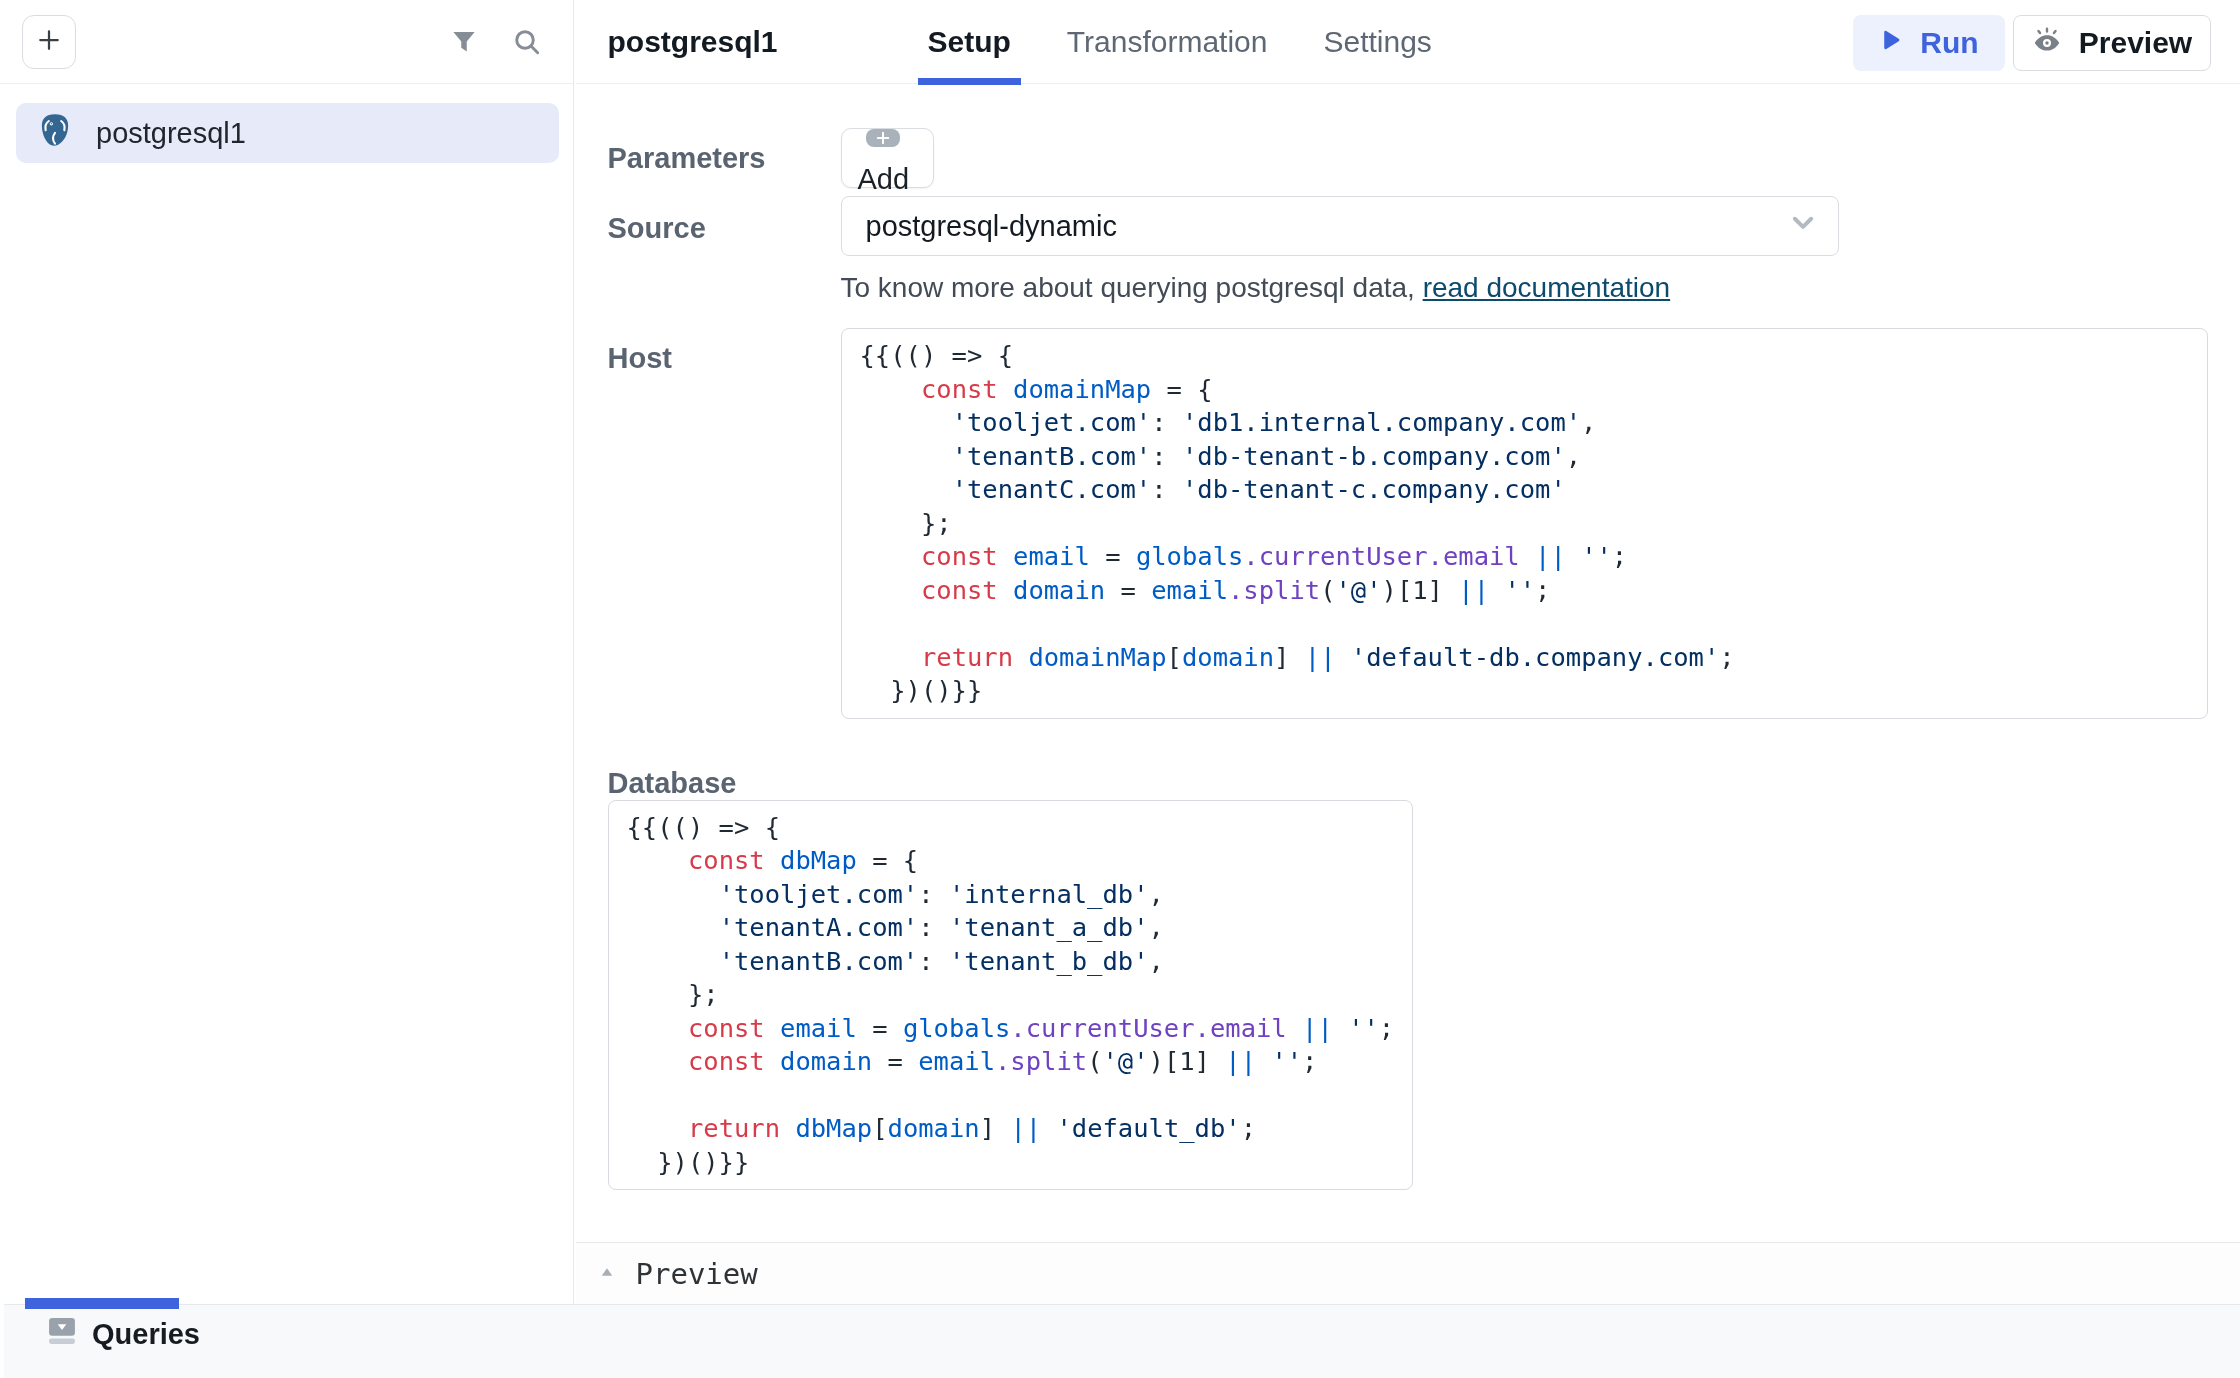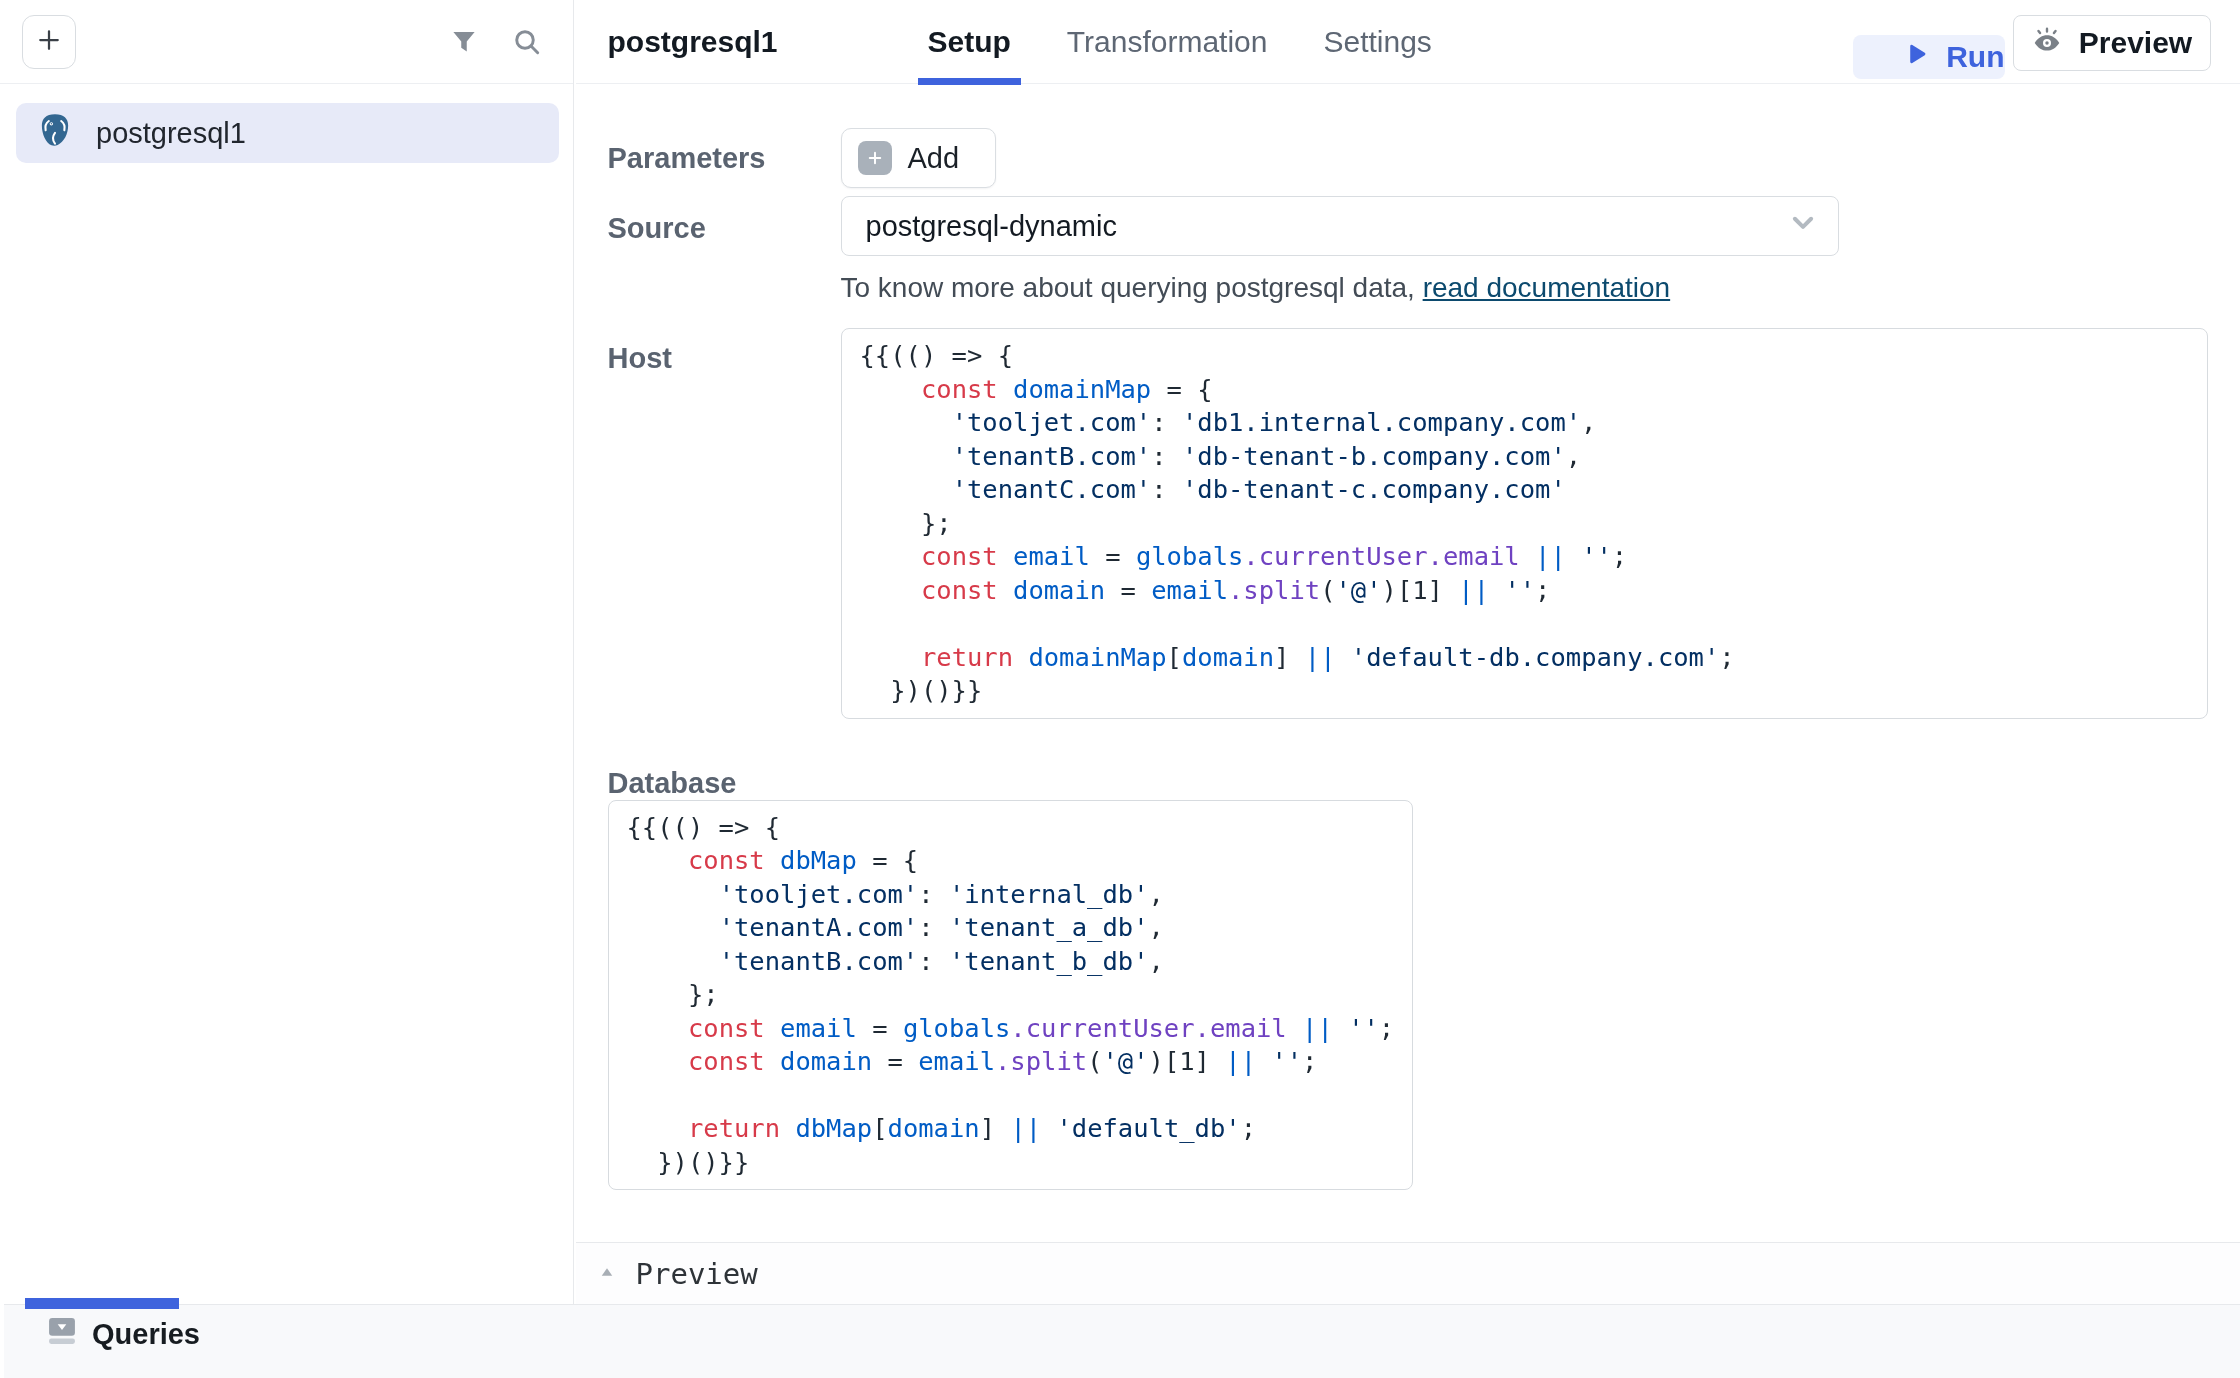--- a/index.html
+++ b/index.html
@@ -26,44 +26,44 @@
   .main { position:absolute; left:575.5px; top:0; right:0; height:1304px; background:#fff; }
   .topbar { position:relative; height:84px; border-bottom:1.5px solid #EDEFF2; }
   .query-title { position:absolute; left:32px; top:50%; transform:translateY(-50%);
                  font-size:30px; font-weight:600; color:#131A22; }
   .tabs { position:absolute; left:352px; top:0; height:100%; display:flex; gap:56px; }
   .tab { position:relative; height:100%; display:flex; align-items:center;
          font-size:30px; color:#5E6774; font-weight:500; cursor:pointer; }
   .tab.active { color:#131A22; font-weight:700; }
   .tab.active::after { content:""; position:absolute; left:-10px; right:-10px; bottom:-2px;
                        height:7px; background:#3E63DD; }
-  .run-btn { position:absolute; left:1277px; top:15px; width:152px; height:44px;
+  .run-btn { position:absolute; left:1277px; top:15px; width:152px; height:56px;
              background:#EDF1FD; border:none; border-radius:8px; cursor:pointer;
-             display:flex; align-items:center; justify-content:flex-end; gap:16px;
+             display:flex; align-items:center; justify-content:center; gap:16px;
              font-size:30px; font-weight:600; color:#3E63DD;
-             font-family:"Liberation Sans", sans-serif;margin-top:20px; }
+             font-family:"Liberation Sans", sans-serif; }
   .preview-btn { position:absolute; left:1437px; top:15px; width:198px; height:56px;
              background:#fff; border:1.5px solid #D9DDE1; border-radius:8px; cursor:pointer;
              display:flex; align-items:center; justify-content:center; gap:16px;
              font-size:30px; font-weight:600; color:#131A22;
              font-family:"Liberation Sans", sans-serif; }
 
   
   .content { padding:44px 32px 0 32px; }
   .form-row { display:flex; align-items:flex-start; }
   .form-label { width:233px; flex:none; font-size:29px; font-weight:600; color:#5A6370; }
   .form-field { flex:1; min-width:0; }
 
   .row-parameters .form-label { padding-top:14px; }
-  .add-btn { height:60px; padding:0 36px 0 16px; background:#fff;
+  .add-btn { height:60px; padding:0 24px 0 16px; background:#fff;
              border:1.5px solid #DADEE2; border-radius:10px; cursor:pointer;
              display:inline-flex; align-items:center; gap:16px;
              font-size:29px; font-weight:500; color:#1A2027;
              box-shadow:0 1px 2px rgba(16,24,40,.05);
-             font-family:"Liberation Sans", sans-serif; }
+             font-family:"Liberation Sans", sans-serif;flex-direction:column; }
   .add-plus { width:34px; height:34px; border-radius:8px; background:#A9B1BA;
               display:flex; align-items:center; justify-content:center; }
 
   .row-source { margin-top:8px; }
   .row-source .form-label { padding-top:16px; }
   .source-select { position:relative; width:998px; height:60px; background:#fff;
                    border:1.5px solid #D9DDE1; border-radius:8px; cursor:pointer;
                    display:flex; align-items:center; padding:0 60px 0 24px;
                    font-size:29px; color:#131A22; }
   .source-select .chev { position:absolute; right:20px; top:50%; transform:translateY(-50%); }

